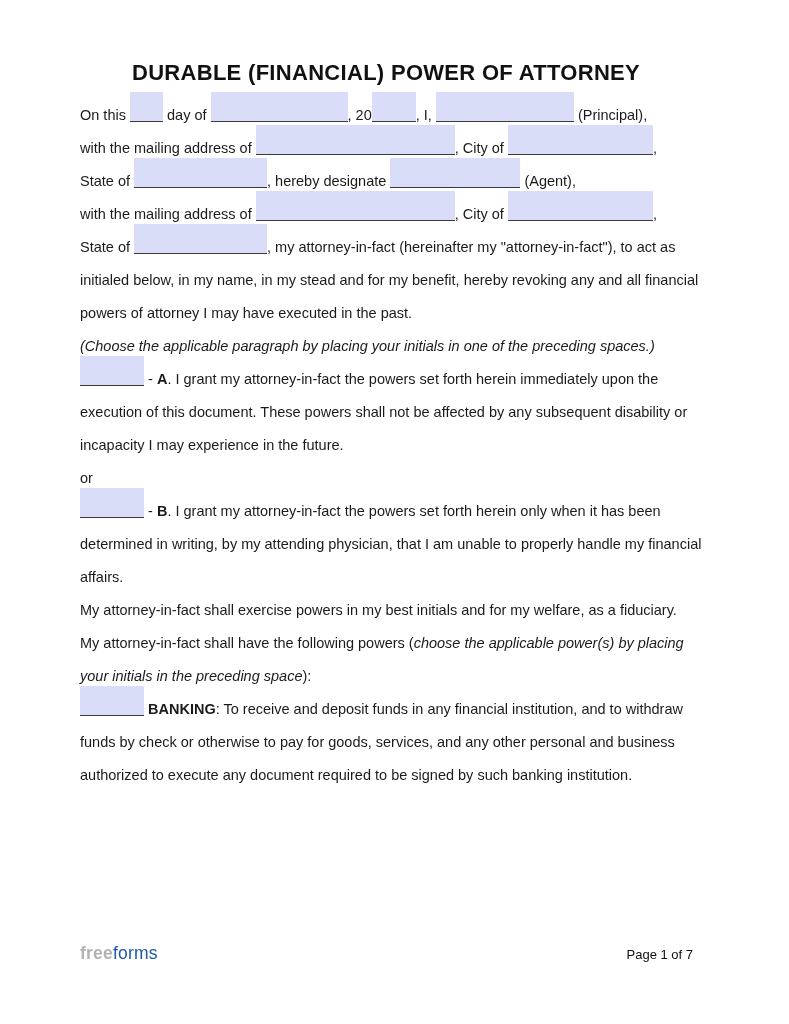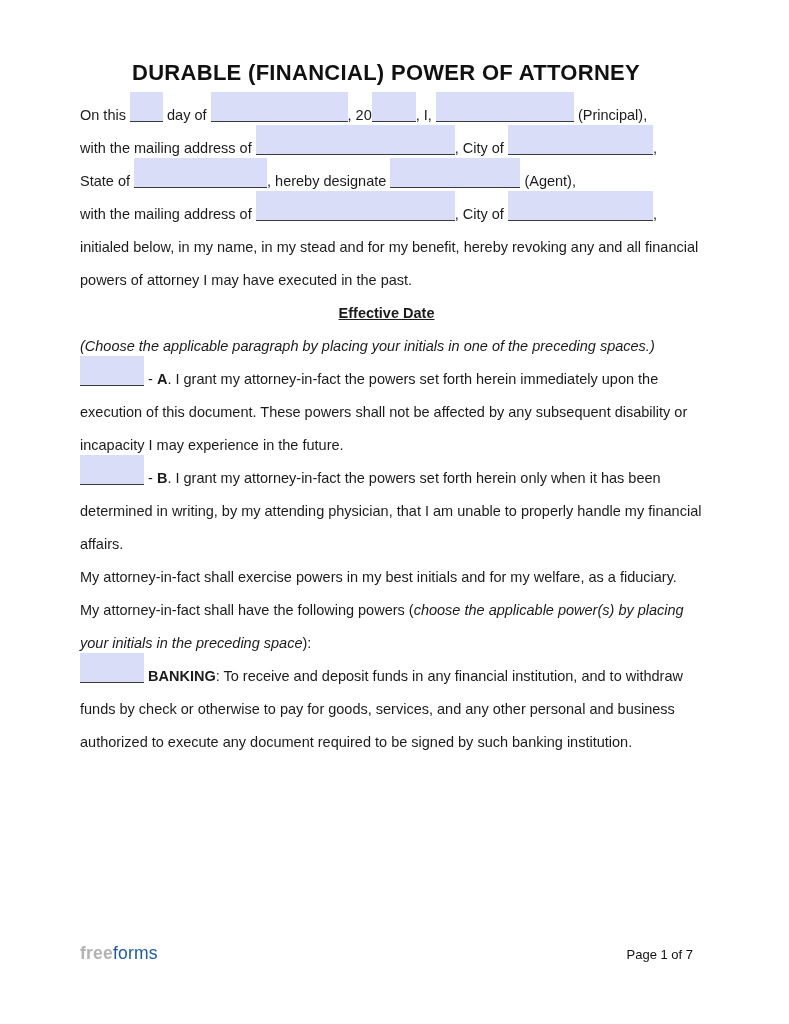--- a/index.html
+++ b/index.html
@@ -70,27 +70,28 @@
 <body>
 
 <div class="page">
   <h1 class="doc-title">DURABLE (FINANCIAL) POWER OF ATTORNEY</h1>
 
   <div class="content">
       <div class="line"><span class="t n">On this </span><span class="blank" style="width: 33px;"></span><span class="t n"> day of </span><span class="blank" style="width: 137px;"></span><span class="t n">, 20</span><span class="blank" style="width: 44px;"></span><span class="t n">, I, </span><span class="blank" style="width: 138px;"></span><span class="t n"> (Principal),</span></div>
       <div class="line"><span class="t n">with the mailing address of </span><span class="blank" style="width: 199px;"></span><span class="t n">, City of </span><span class="blank" style="width: 145px;"></span><span class="t n">,</span></div>
       <div class="line"><span class="t n">State of </span><span class="blank" style="width: 133px;"></span><span class="t n">, hereby designate </span><span class="blank" style="width: 130px;"></span><span class="t n"> (Agent),</span></div>
       <div class="line"><span class="t n">with the mailing address of </span><span class="blank" style="width: 199px;"></span><span class="t n">, City of </span><span class="blank" style="width: 145px;"></span><span class="t n">,</span></div>
+      <div class="line"><span class="t n">State of </span><span class="blank" style="width: 133px;"></span><span class="t n">, my attorney-in-fact (hereinafter my "attorney-in-fact"), to act as</span></div>
       <div class="line"><span class="t n">initialed below, in my name, in my stead and for my benefit, hereby revoking any and all financial</span></div>
       <div class="line"><span class="t n">powers of attorney I may have executed in the past.</span></div>
-      <div class="line center"><span class="t hu">Effective Date</span></div>
       <div class="line"><span class="t i">(Choose the applicable paragraph by placing your initials in one of the preceding spaces.)</span></div>
       <div class="line"><span class="blank" style="width: 64px;"></span><span class="t n"> - </span><span class="t b">A</span><span class="t n">. I grant my attorney-in-fact the powers set forth herein immediately upon the</span></div>
       <div class="line"><span class="t n">execution of this document. These powers shall not be affected by any subsequent disability or</span></div>
       <div class="line"><span class="t n">incapacity I may experience in the future.</span></div>
+      <div class="line"><span class="t n">or</span></div>
       <div class="line"><span class="blank" style="width: 64px;"></span><span class="t n"> - </span><span class="t b">B</span><span class="t n">. I grant my attorney-in-fact the powers set forth herein only when it has been</span></div>
       <div class="line"><span class="t n">determined in writing, by my attending physician, that I am unable to properly handle my financial</span></div>
       <div class="line"><span class="t n">affairs.</span></div>
       <div class="line"><span class="t n">My attorney-in-fact shall exercise powers in my best initials and for my welfare, as a fiduciary.</span></div>
       <div class="line"><span class="t n">My attorney-in-fact shall have the following powers (</span><span class="t i">choose the applicable power(s) by placing</span></div>
       <div class="line"><span class="t i">your initials in the preceding space</span><span class="t n">):</span></div>
       <div class="line"><span class="blank" style="width: 64px;"></span><span class="t n"> </span><span class="t b">BANKING</span><span class="t n">: To receive and deposit funds in any financial institution, and to withdraw</span></div>
       <div class="line"><span class="t n">funds by check or otherwise to pay for goods, services, and any other personal and business</span></div>
       <div class="line"><span class="t n">authorized to execute any document required to be signed by such banking institution.</span></div>
     </div>

